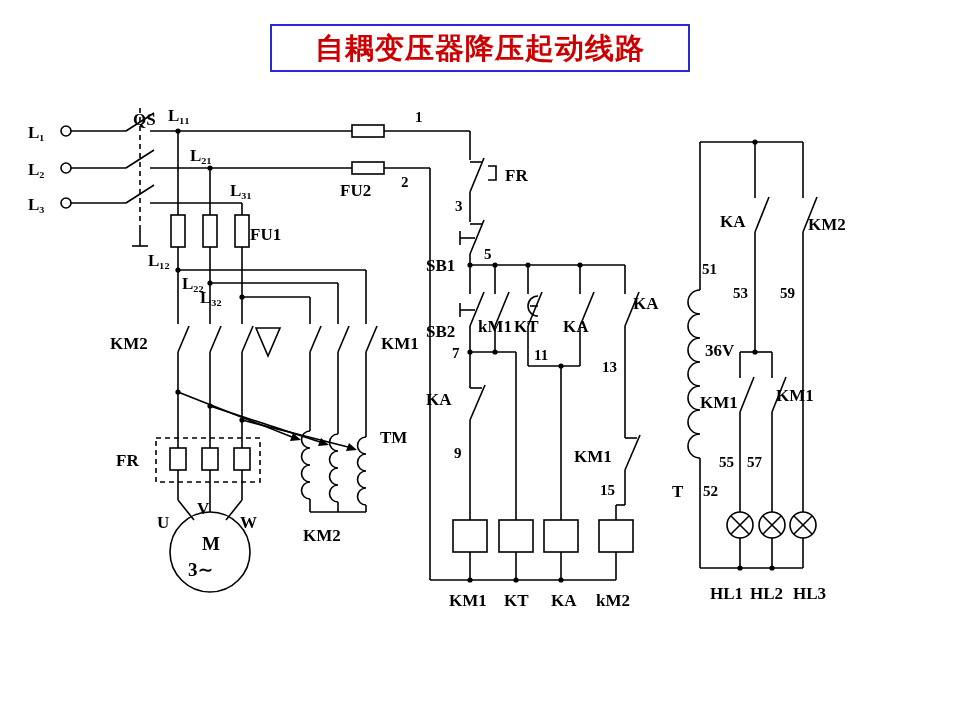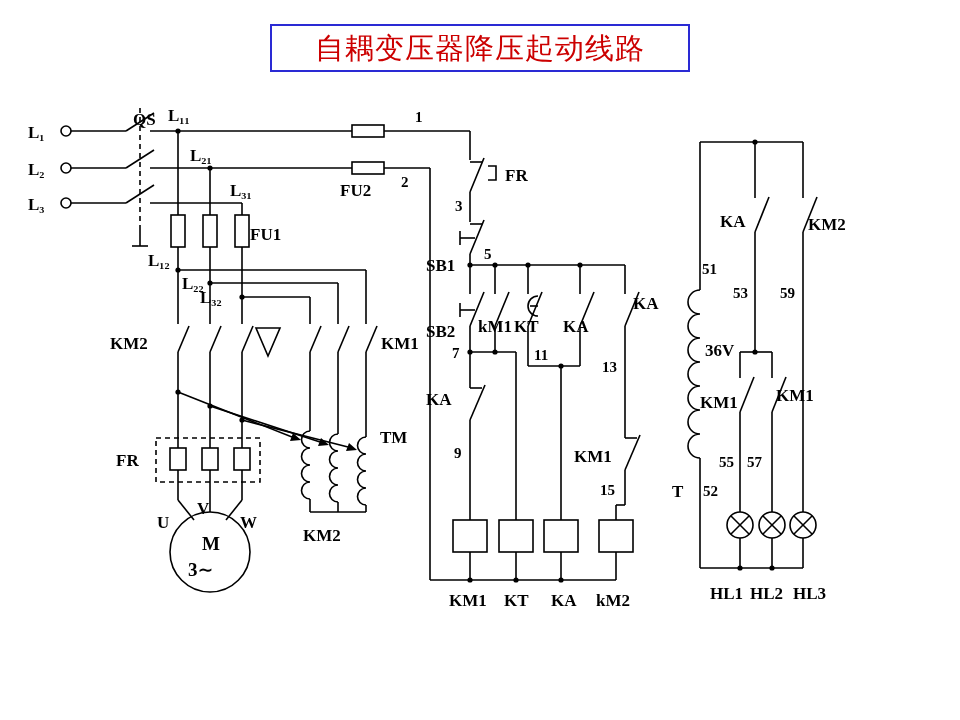--- a/index.html
+++ b/index.html
@@ -1,19 +1,19 @@
 <!DOCTYPE html>
 <html><head>
 <meta charset="utf-8">
 <style>
   html,body{margin:0;padding:0;background:#ffffff;}
   #slide{position:relative;width:960px;height:720px;background:#ffffff;overflow:hidden;
          font-family:"Liberation Serif","DejaVu Serif",serif;}
   #title-box{position:absolute;left:270px;top:24px;width:416px;height:44px;
-             border:2px solid #2a2ad4;color:#cc0000;font-weight:normal;font-size:29px;
+             border:2px solid #2a2ad4;color:#cc0000;font-weight:bold;font-size:29px;
              line-height:44px;text-align:center;letter-spacing:1px;}
   svg{position:absolute;left:0;top:0;}
   svg line, svg path, svg rect, svg circle, svg polyline{stroke:#000;stroke-width:1.6;fill:none;}
   svg polygon{fill:#000;stroke:none;}
   svg .dot{fill:#000;stroke:none;}
   svg text{fill:#000;stroke:none;font-family:"Liberation Serif","DejaVu Serif",serif;font-weight:bold;}
   svg .lbl{font-size:17px;}
   svg .num{font-size:15px;}
   svg .big{font-size:19px;}
   svg .dash{stroke-dasharray:5 4;}

